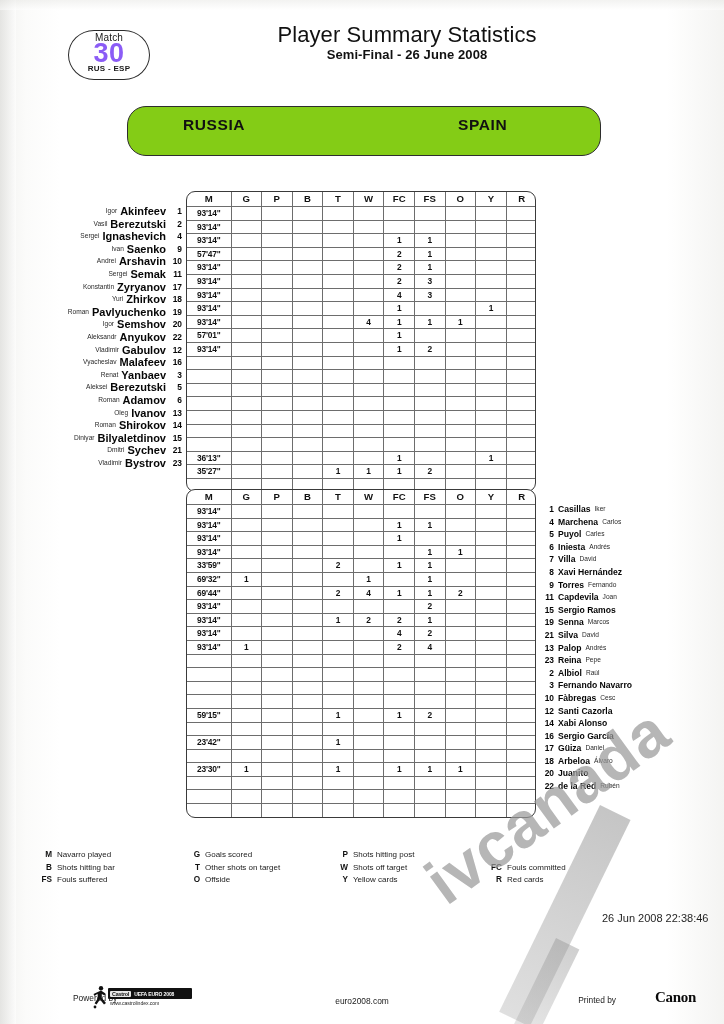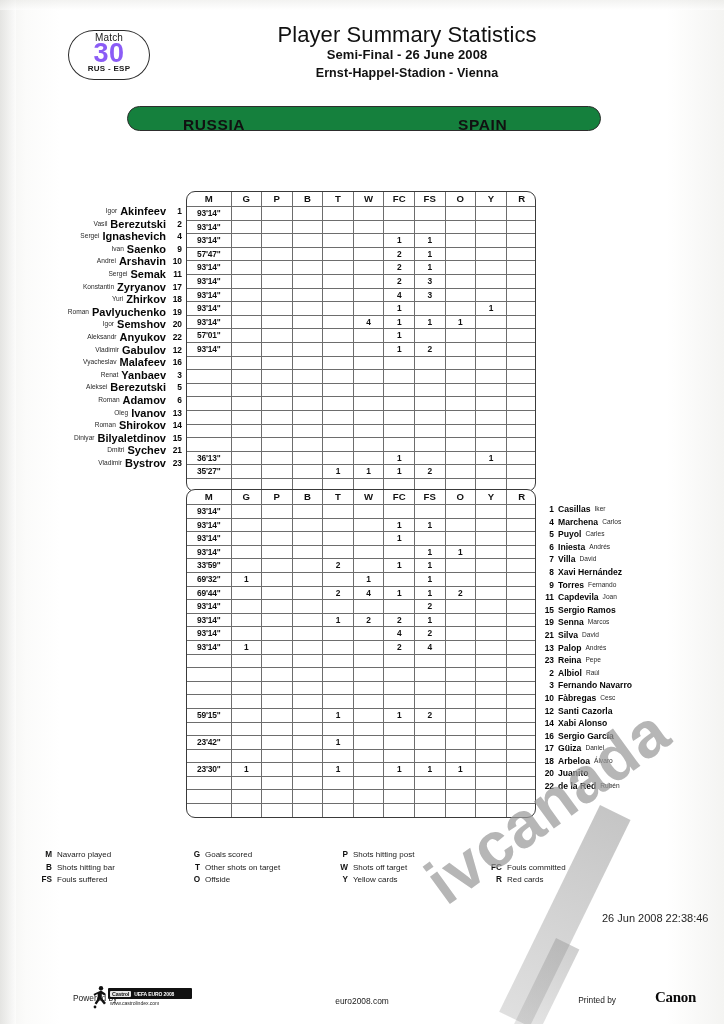--- a/index.html
+++ b/index.html
@@ -106,24 +106,24 @@
     line-height: 19px;
     letter-spacing: .1px;
   }
 
   
   #team-banner {
     position: absolute;
     left: 127px;
     top: 106px;
     width: 474px;
-    height: 25px;
+    height: 50px;
     border: 1.4px solid #2d2d2d;
     border-radius: 19px;
-    background: #15803d;
+    background: #84cc16;
     box-sizing: border-box;
   }
   #team-banner .tname {
     position: absolute;
     top: 9px;
     font-size: 15.5px;
     font-weight: bold;
     letter-spacing: .6px;
   }
   #team-banner .home { left: 55px; }
@@ -411,21 +411,20 @@
 
 <div id="header">
   <div class="match-badge">
     <div class="m-word">Match</div>
     <div class="m-num">30</div>
     <div class="m-teams">RUS - ESP</div>
   </div>
   <div class="title-block">
     <div class="t-main">Player Summary Statistics</div>
     <div class="t-sub">Semi-Final  -  26 June 2008</div>
-    <div class="t-sub2">Ernst-Happel-Stadion  -  Vienna</div>
   </div>
 </div>
 
 <div id="team-banner">
   <div class="tname home">RUSSIA</div>
   <div class="tname away">SPAIN</div>
 </div>
 
 <div class="stat-block" id="russia-block">
   <div class="names" id="russia-names">

